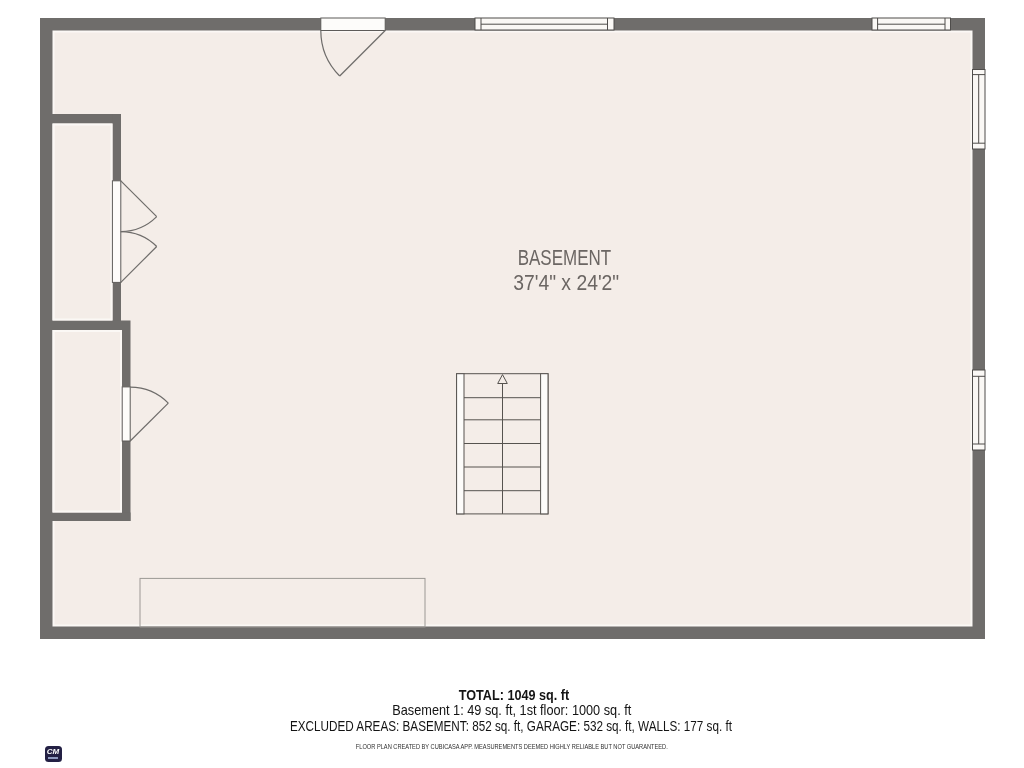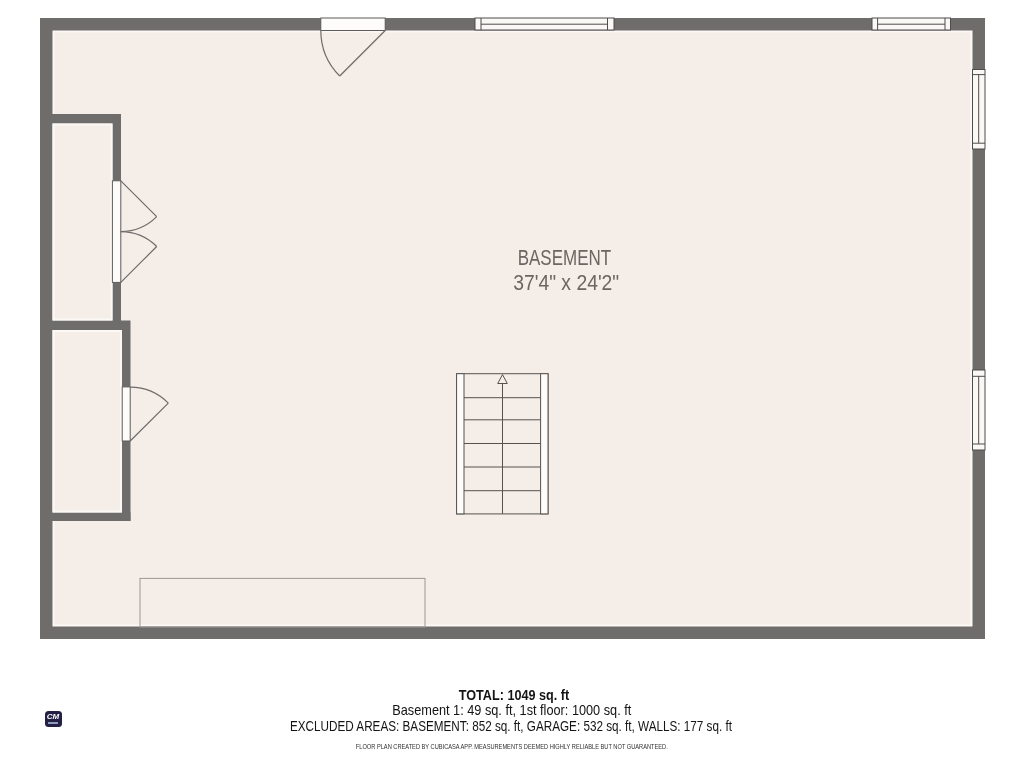--- a/index.html
+++ b/index.html
@@ -88,13 +88,13 @@
   <text x="566.2" y="290.4" font-size="22" fill="#6b6663" text-anchor="middle" textLength="106" lengthAdjust="spacingAndGlyphs">37'4" x 24'2"</text>
 
   <g fill="#141414">
     <text x="514" y="700.2" font-size="14.2" font-weight="bold" text-anchor="middle" textLength="110.5" lengthAdjust="spacingAndGlyphs">TOTAL: 1049 sq. ft</text>
     <text x="511.8" y="715.4" font-size="14.2" text-anchor="middle" textLength="239" lengthAdjust="spacingAndGlyphs">Basement 1: 49 sq. ft, 1st floor: 1000 sq. ft</text>
     <text x="511" y="731" font-size="14.2" text-anchor="middle" textLength="442" lengthAdjust="spacingAndGlyphs">EXCLUDED AREAS: BASEMENT: 852 sq. ft, GARAGE: 532 sq. ft, WALLS: 177 sq. ft</text>
     <text x="511.8" y="749.4" font-size="7.8" fill="#2e2e2e" text-anchor="middle" textLength="312" lengthAdjust="spacingAndGlyphs">FLOOR PLAN CREATED BY CUBICASA APP. MEASUREMENTS DEEMED HIGHLY RELIABLE BUT NOT GUARANTEED.</text>
   </g>
 </svg>
 
-<div class="abs" style="left:44.5px;top:711px;width:17px;height:16px;background:#232044;border-radius:3.5px;color:#ffffff;font-weight:bold;font-style:italic;font-size:8px;line-height:12px;text-align:center;">CM<div style="margin:-1px auto 0;width:10px;height:1.5px;background:#8f9ac0;"></div></div>
+<div class="abs" style="left:44.5px;top:746px;width:17px;height:16px;background:#232044;border-radius:3.5px;color:#ffffff;font-weight:bold;font-style:italic;font-size:8px;line-height:12px;text-align:center;">CM<div style="margin:-1px auto 0;width:10px;height:1.5px;background:#8f9ac0;"></div></div>
 
 </body></html>

